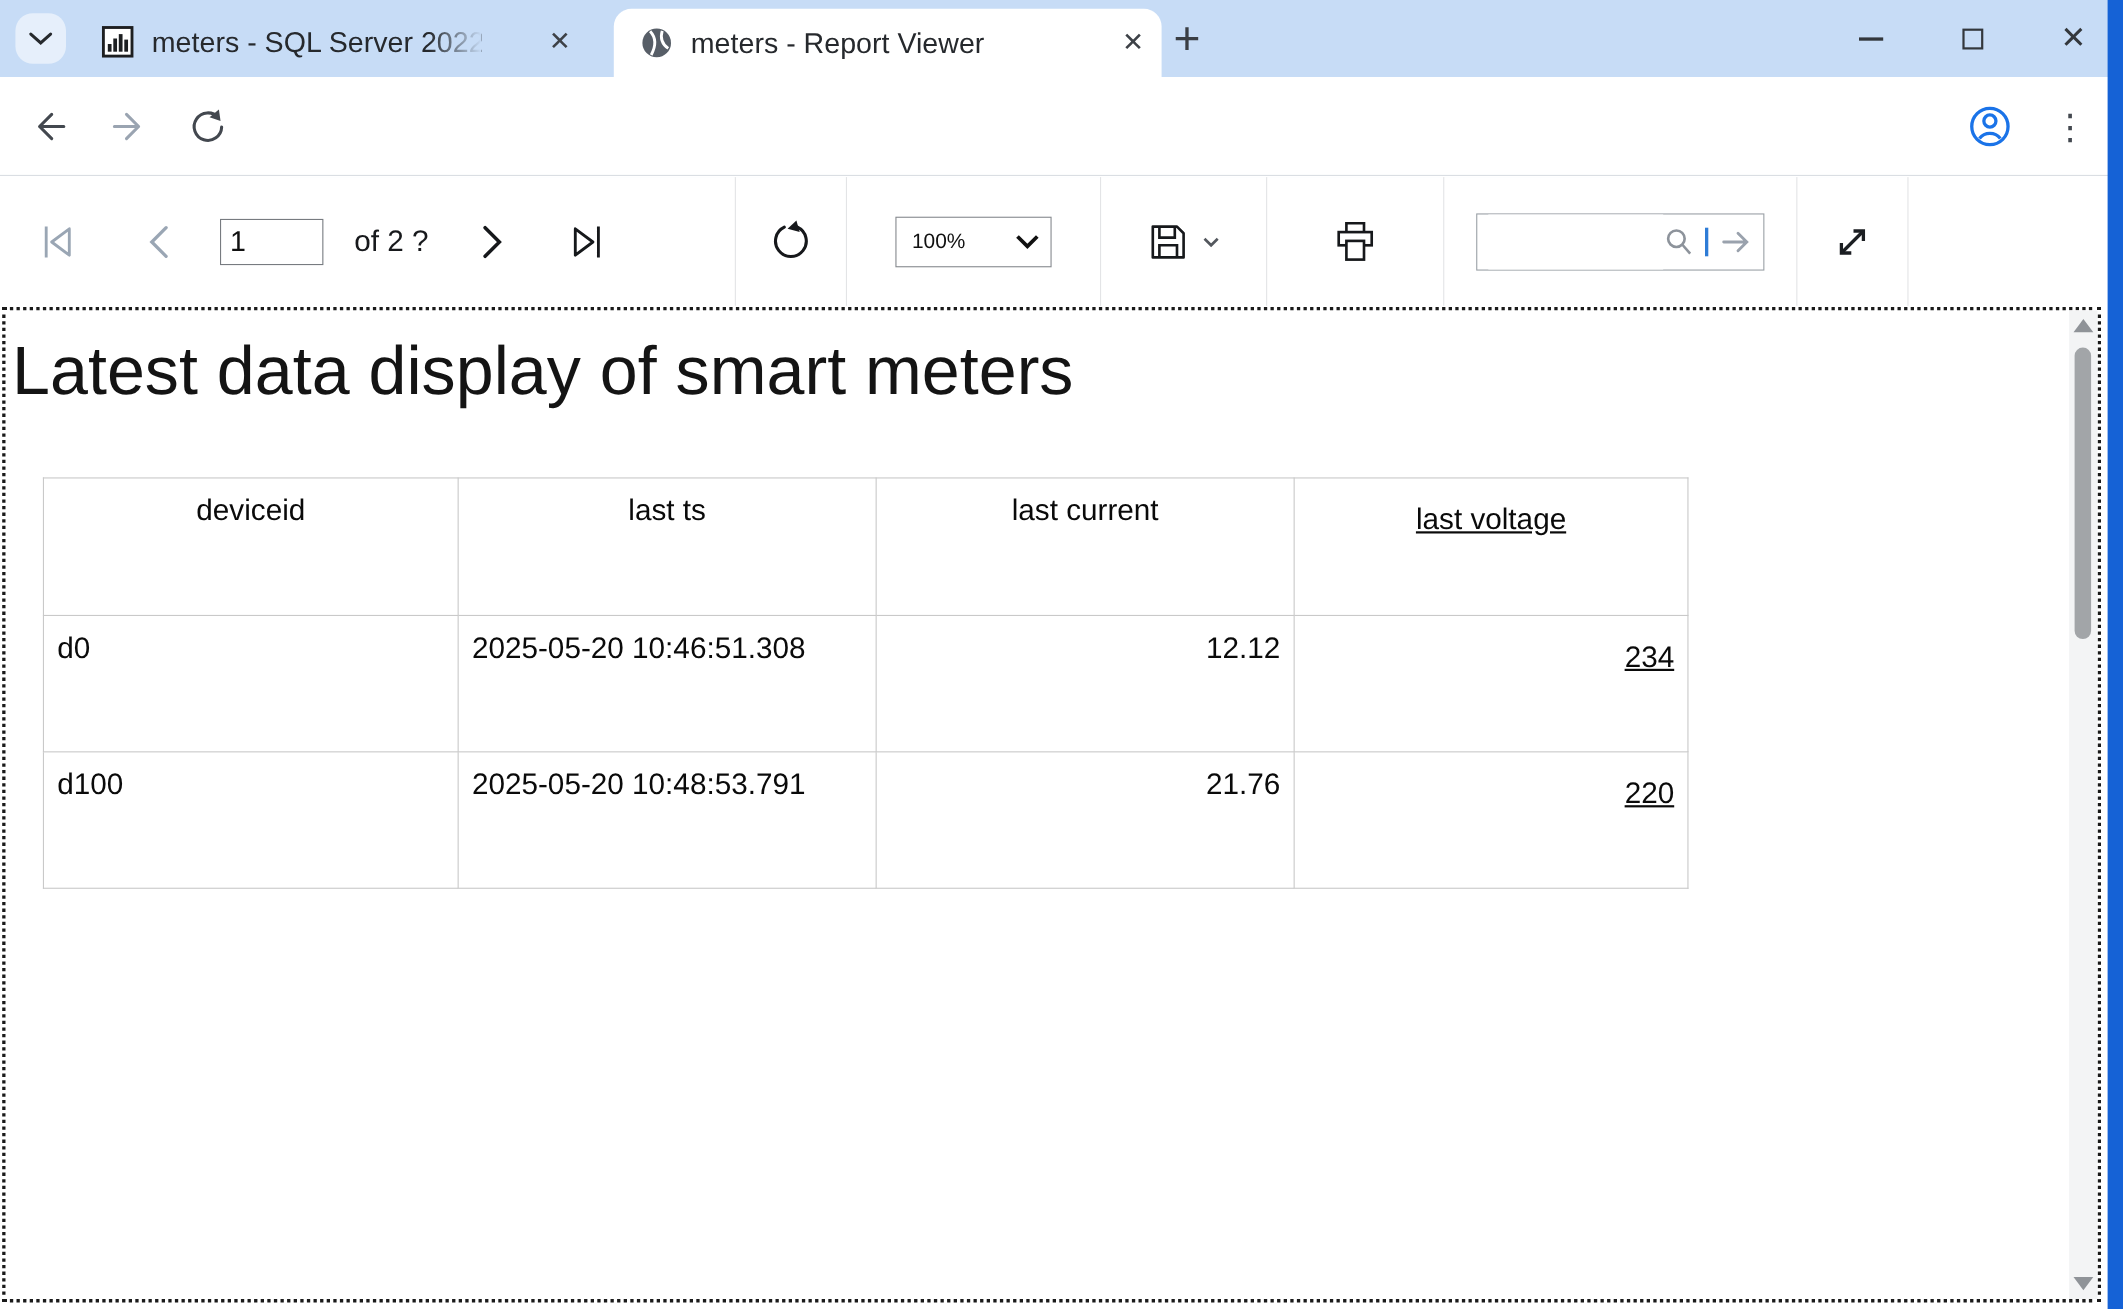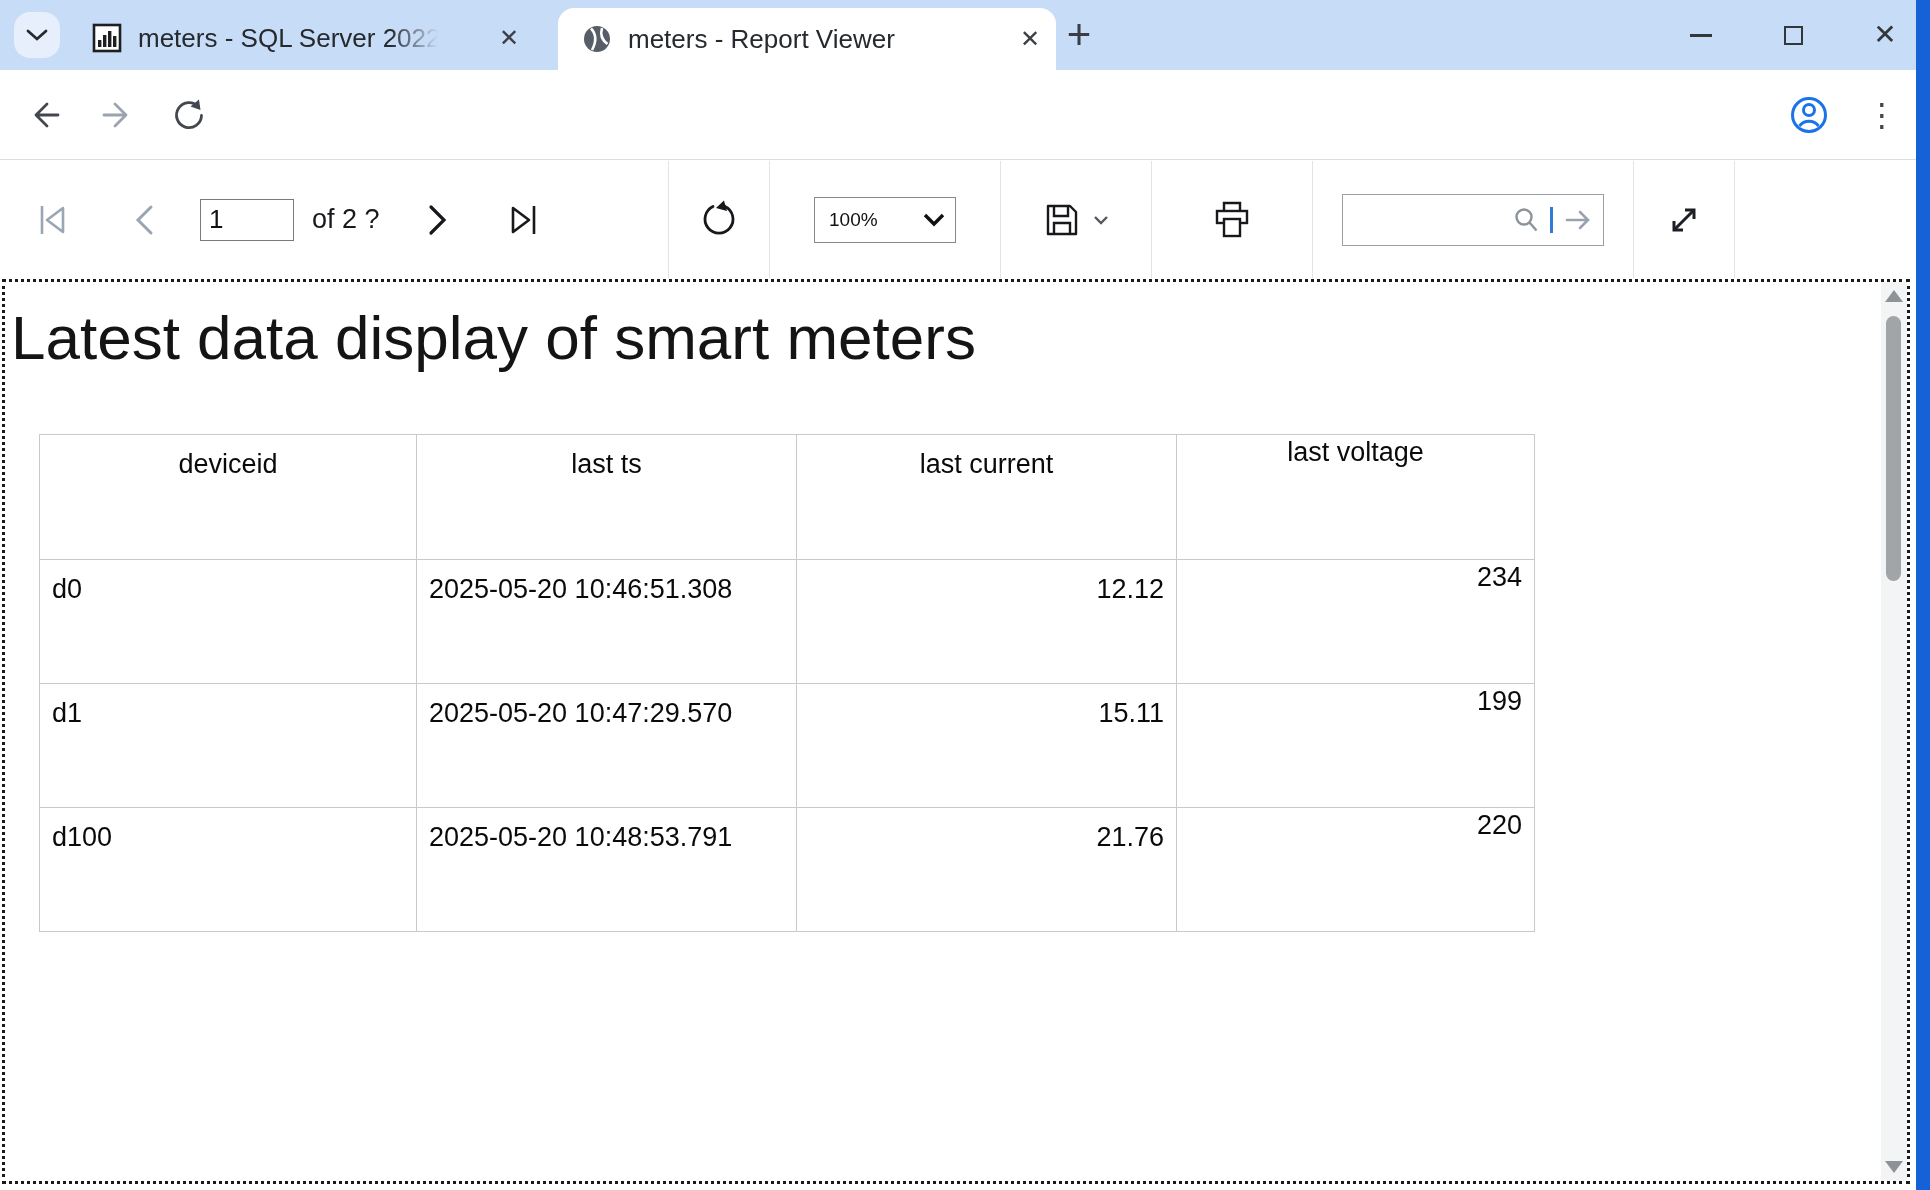--- a/index.html
+++ b/index.html
@@ -47,21 +47,21 @@
 
   
   .rtoolbar { position:absolute; left:0; top:161px; width:1913px; height:117px; background:#fff;
               display:flex; align-items:stretch; }
   .sep { width:1px; background:#e3e4e6; }
   .sec { display:flex; align-items:center; justify-content:center; }
   .sec-paging { width:668px; justify-content:flex-start; padding-left:34px; }
   .pgbtn { display:flex; align-items:center; justify-content:center; cursor:pointer; }
   .pg-input { width:94px; height:42px; border:1px solid #777b80; font-size:26px; padding:0 8px;
               font-family:"Liberation Sans","DejaVu Sans",sans-serif; color:#111; }
-  .pg-label { font-size:27px; color:#17191c; margin-left:18px; white-space:nowrap; }
+  .pg-label { font-size:27px; color:#17191c; margin-left:28px; white-space:nowrap; }
   .sec-refresh { width:100px; } .sec-zoom { width:230px; } .sec-save { width:150px; gap:12px; }
   .sec-print { width:160px; } .sec-search { width:320px; } .sec-expand { width:100px; }
   .sec-rest { flex:1; }
   .zoombox { width:142px; height:46px; border:1.5px solid #85898e; display:flex; align-items:center;
              padding:0 10px 0 14px; cursor:pointer; background:#fff; }
   .zoomval { font-size:19px; color:#111; flex:1; }
   .searchbox { width:262px; height:52px; border:1.5px solid #9aa0a6; display:flex; align-items:center;
                padding:0 10px; background:#fff; }
   .searchbox input { flex:1; min-width:0; border:none; outline:none; font-size:24px; height:100%;
                      font-family:"Liberation Sans","DejaVu Sans",sans-serif; }
@@ -71,21 +71,21 @@
   .viewport { position:absolute; left:2px; top:279px; width:1908px; height:905px; background:#fff;
               border:3px dotted #1a1a1a; overflow:hidden; }
   .rtitle { position:absolute; left:6px; top:20px; font-size:62px; font-weight:300; color:#141414;
             white-space:nowrap; letter-spacing:0; }
   table.rpt { position:absolute; left:34px; top:152px; border-collapse:collapse; table-layout:fixed; width:1495px; }
   .rpt th, .rpt td { border:1px solid #c9c9c9; vertical-align:top; font-size:27px; font-weight:400;
                      color:#0a0a0a; padding:14px 12px 0 12px; overflow:hidden; white-space:nowrap; }
   .rpt th { height:125px; }
   .rpt td { height:124px; }
   .rpt .num { text-align:right; }
-  .rpt .vtop { padding-top:2px; }
+  .rpt .vtop { padding-top:22px;text-decoration:underline; }
 
   
   .vscroll { position:absolute; top:0; right:0; width:26px; height:100%; background:#f3f4f5; }
   .scr-up, .scr-down { position:absolute; left:4px; width:0; height:0; cursor:pointer;
                        border-left:9px solid transparent; border-right:9px solid transparent; }
   .scr-up { top:8px; border-bottom:12px solid #8f9398; }
   .scr-down { bottom:8px; border-top:12px solid #8f9398; }
   .scr-thumb { position:absolute; left:5px; top:34px; width:15px; height:265px; background:#a2a5a8;
                border-radius:8px; cursor:grab; }
 
@@ -309,26 +309,20 @@
         </tr>
       </thead>
       <tbody>
         <tr>
           <td>d0</td>
           <td>2025-05-20 10:46:51.308</td>
           <td class="num">12.12</td>
           <td class="num vtop">234</td>
         </tr>
         <tr>
-          <td>d1</td>
-          <td>2025-05-20 10:47:29.570</td>
-          <td class="num">15.11</td>
-          <td class="num vtop">199</td>
-        </tr>
-        <tr>
           <td>d100</td>
           <td>2025-05-20 10:48:53.791</td>
           <td class="num">21.76</td>
           <td class="num vtop">220</td>
         </tr>
       </tbody>
     </table>
 
     <div class="vscroll">
       <div class="scr-up"></div>

